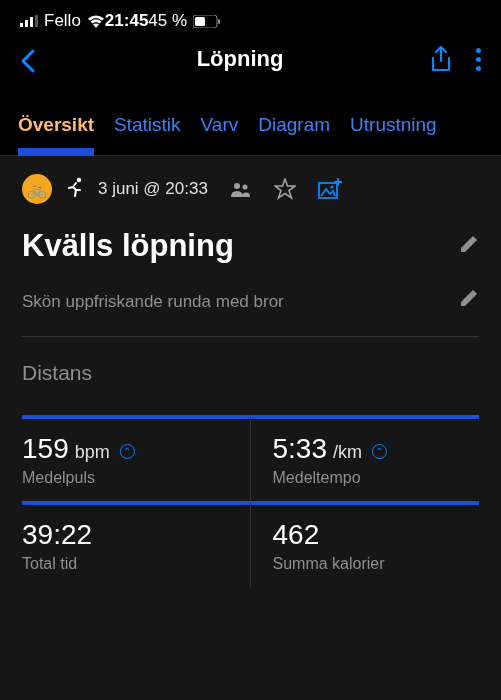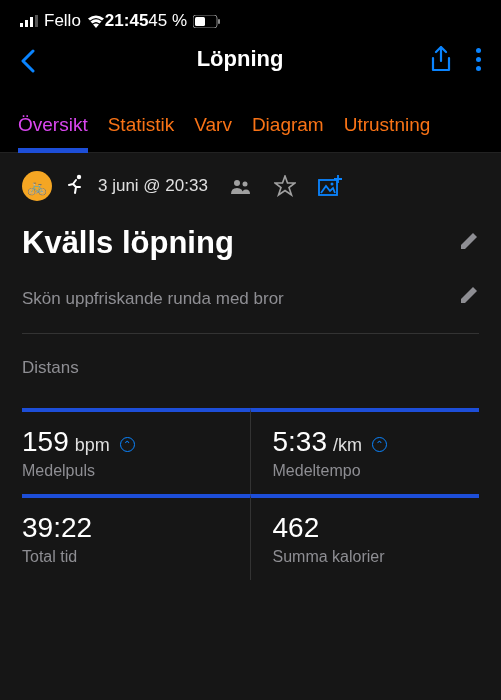--- a/index.html
+++ b/index.html
@@ -85,29 +85,29 @@
     .tabs {
       display: flex;
       padding: 0 18px;
       gap: 20px;
       border-bottom: 1px solid #222;
       margin-top: 12px;
     }
     .tab {
       padding: 12px 0;
       font-size: 19px;
-      color: #f97316;
+      color: #3b82f6;
       font-weight: 500;
       white-space: nowrap;
       cursor: pointer;
     }
     .tab.active {
-      color: #d946ef;
-      font-weight: 400;
-      border-bottom: 5px solid #1d4ed8;
+      color: #fdba74;
+      font-weight: 700;
+      border-bottom: 8px solid #1d4ed8;
       margin-bottom: -1px;
     }
     
     .content {
       background: #161616;
       padding: 18px 22px;
       min-height: 600px;
     }
     .activity-meta {
       display: flex;
@@ -183,21 +183,21 @@
       font-size: 44px;
       font-weight: 400;
       line-height: 1;
     }
     .main-stat-unit {
       font-size: 22px;
       font-weight: 400;
       margin-left: 6px;
     }
     .main-stat-label {
-      font-size: 17px;
+      font-size: 21px;
       color: #8e8e93;
       margin-top: 6px;
     }
     
     .stat-grid {
       display: grid;
       grid-template-columns: 1fr 1fr;
     }
     .stat-cell {
       padding: 14px 0;

